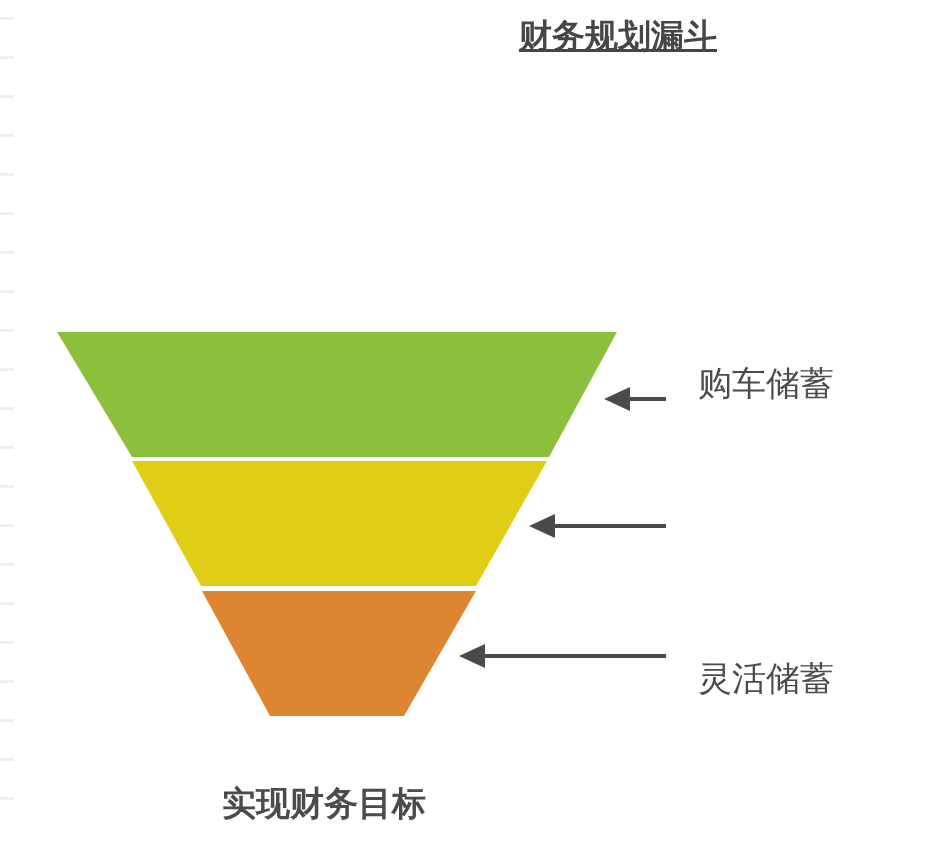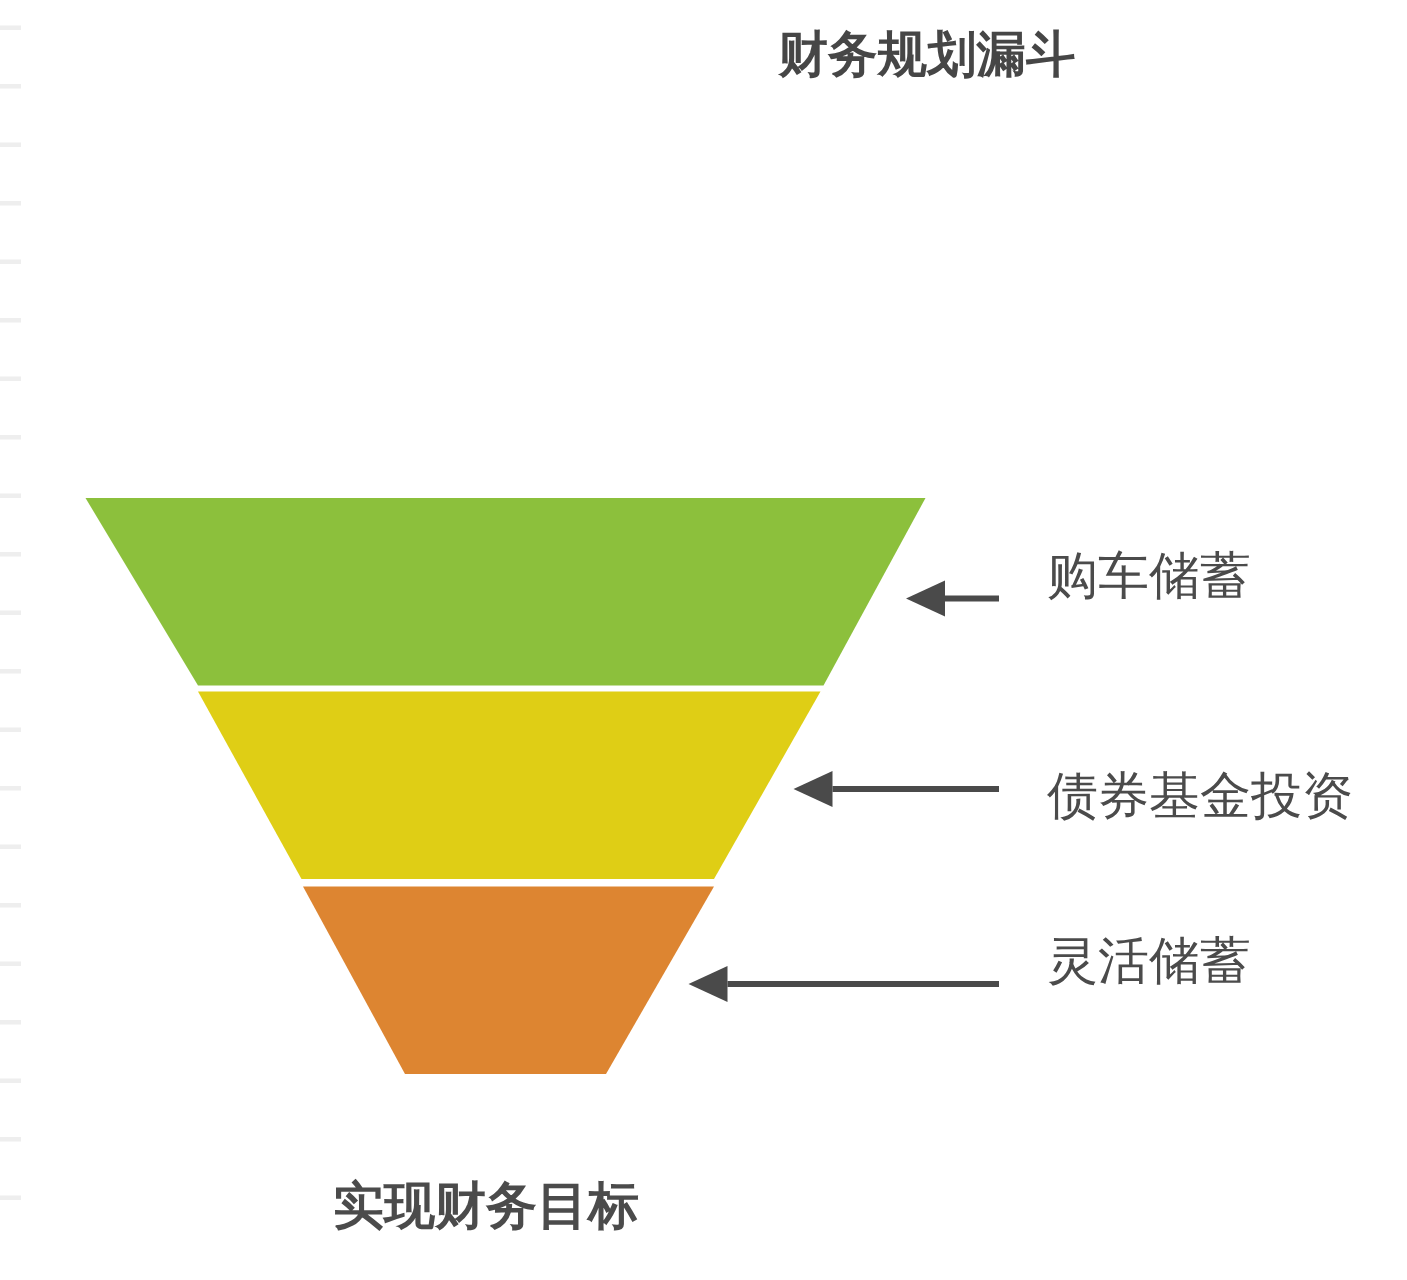--- a/index.html
+++ b/index.html
@@ -45,20 +45,21 @@
     text-align: center;
     font-size: 33px;
     font-weight: bold;
     color: #464646;
     letter-spacing: 0px;
   }
   
   #chart-title .inner {
     display: inline-block;
     transform: translateX(149px);
+    text-decoration: underline;
   }
   
   #funnel-svg {
     position: absolute;
     left: 0;
     top: 0;
     width: 938px;
     height: 853px;
   }
   
@@ -79,21 +80,21 @@
   }
   .callout-label {
     position: absolute;
     left: 698px;
     font-size: 34px;
     color: #4b4b4b;
     white-space: nowrap;
   }
   #callout-label-0 { top: 361px; }
   #callout-label-1 { top: 508px; }
-  #callout-label-2 { top: 618px; }
+  #callout-label-2 { top: 656px; }
 </style>
 </head>
 <body>
 
 <div id="stage">
 
   <div id="edge-ticks">
       <div class="edge-tick" style="top: 17px; width: 14px; height: 3px; background: rgb(238, 238, 238);"></div>
       <div class="edge-tick" style="top: 56px; width: 14px; height: 3px; background: rgb(238, 238, 238);"></div>
       <div class="edge-tick" style="top: 95px; width: 14px; height: 3px; background: rgb(238, 238, 238);"></div>
@@ -135,17 +136,16 @@
         <line x1="485" y1="656" x2="666" y2="656" stroke="#4a4a4a" stroke-width="4"></line>
         <polygon points="459,656 485,644 485,668" fill="#4a4a4a"></polygon>
       </g>
   </svg>
 
 
   <div class="stage-label" id="label-bottom">实现财务目标</div>
 
   <div class="callout-label" id="callout-label-0">购车储蓄</div>
 
-  <div class="callout-label" id="callout-label-1">债券基金投资</div>
 
   <div class="callout-label" id="callout-label-2">灵活储蓄</div>
 
 </div>
 
 </body></html>

